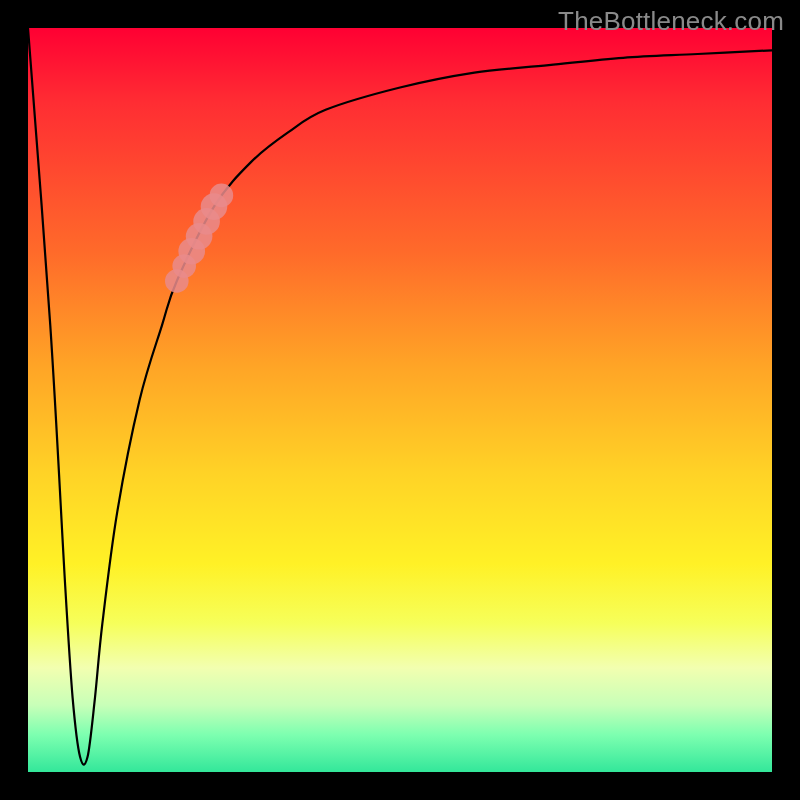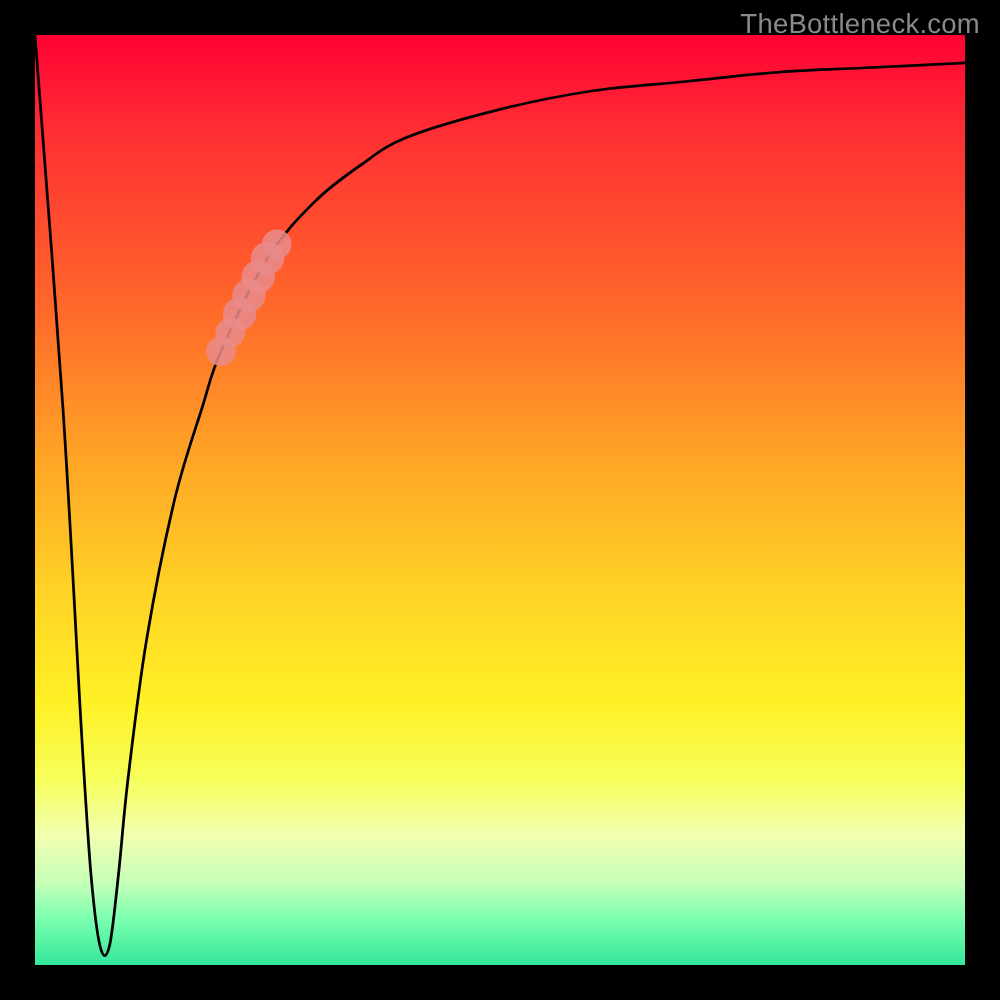--- a/index.html
+++ b/index.html
@@ -36,21 +36,21 @@
       #f2ffb0 86%,
       #c8ffb8 91%,
       #7dffb0 95%,
       #33e79a 100%
     );
   }
   .watermark {
     position: absolute;
     top: 6px;
     right: 16px;
-    font-size: 22px;
+    font-size: 26px;
     font-weight: 500;
     color: #8a8a8a;
     letter-spacing: 0.2px;
     user-select: none;
   }
   svg.curve {
     position: absolute;
     left: 0;
     top: 0;
     width: 744px;

